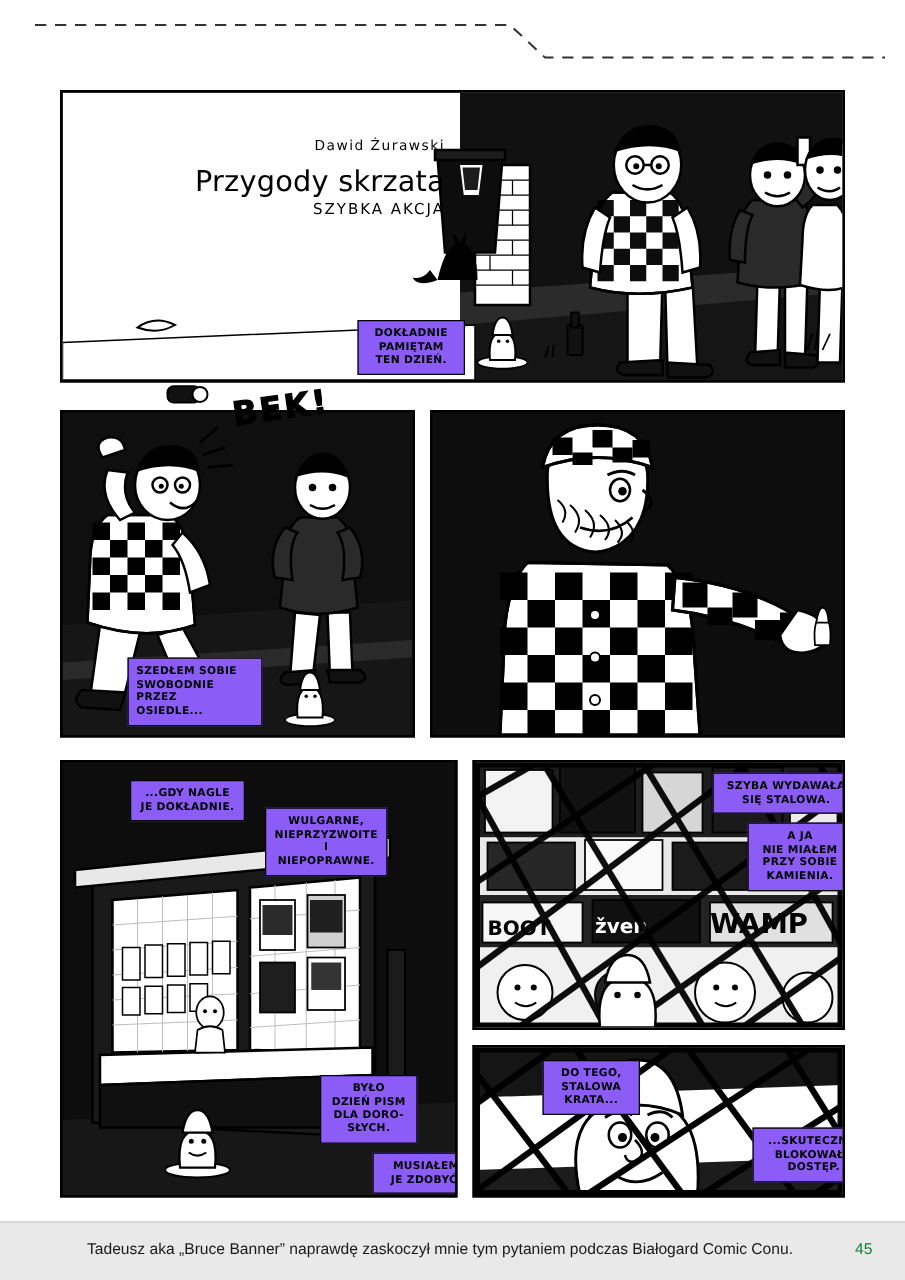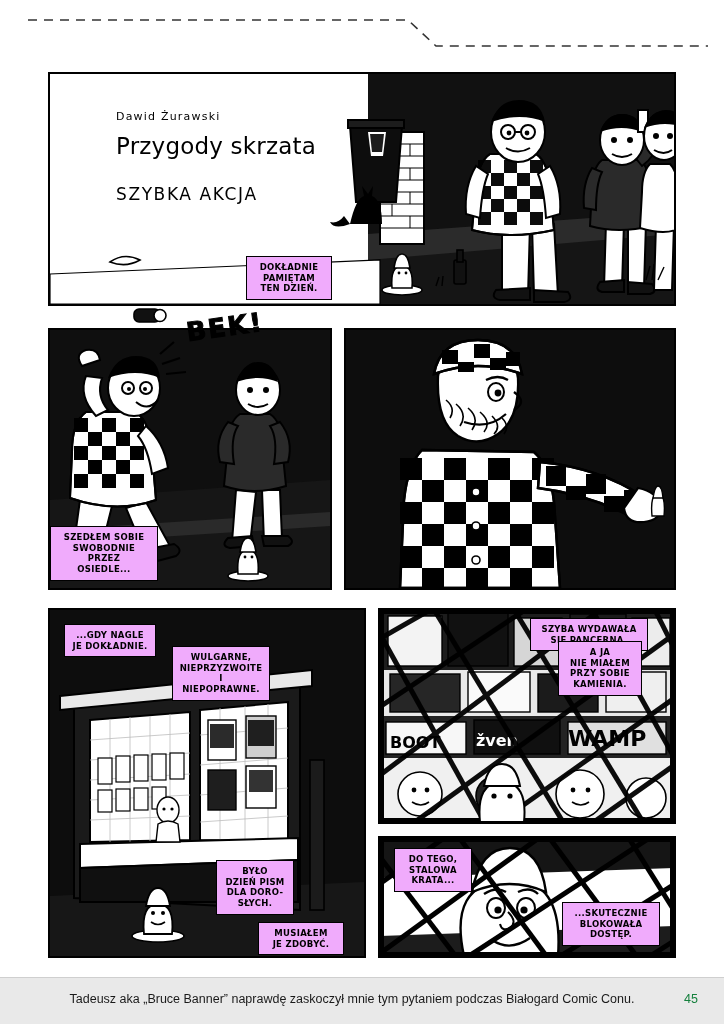--- a/index.html
+++ b/index.html
@@ -52,63 +52,64 @@
   #panel-1 { left: 0px;   top: 0px;   width: 628px; height: 234px; }
   #panel-2 { left: 0px;   top: 256px; width: 284px; height: 262px; }
   #panel-3 { left: 296px; top: 256px; width: 332px; height: 262px; }
   #panel-4 { left: 0px;   top: 536px; width: 318px; height: 350px; }
   #panel-5 { left: 330px; top: 536px; width: 298px; height: 216px; }
   #panel-6 { left: 330px; top: 764px; width: 298px; height: 122px; }
 
   
   .cap {
     position: absolute;
-    background: #f0abfc;
+    background: #8b5cf6;
     border: 1.6px solid #000;
     color: #000;
     font-family: "DejaVu Sans", sans-serif;
     font-size: 8.5px;
     line-height: 1.25;
     letter-spacing: 0.3px;
     text-align: center;
     padding: 5px 6px;
     box-sizing: border-box;
     white-space: pre-line;
     font-weight: 600;
     z-index: 6;
+    margin-left: 40px;
   }
 
   
   .titleblock {
     position: absolute;
     left: 66px;
     top: 36px;
     width: 240px;
-    text-align: left;
+    text-align: right;
     color: #000;
     z-index: 5;
   }
   .author {
     font-family: "DejaVu Sans", sans-serif;
     font-size: 11px;
     letter-spacing: 1.2px;
     margin-bottom: 10px;
   }
   .title-main {
     font-family: "DejaVu Sans", sans-serif;
     font-size: 23px;
     line-height: 1.18;
     letter-spacing: 0.2px;
     font-weight: 400;
   }
   .subtitle {
     font-family: "DejaVu Sans", sans-serif;
-    font-size: 17px;
+    font-size: 12px;
     letter-spacing: 1.6px;
-    margin-top: 24px;
+    margin-top: 0;
   }
 
   
   .sfx {
     position: absolute;
     font-family: "DejaVu Sans", sans-serif;
     font-weight: 700;
     font-size: 26px;
     letter-spacing: 2px;
     color: #000;
@@ -381,21 +382,21 @@
 
         <g>
           <ellipse cx="198" cy="246" rx="20" ry="5" fill="#ffffff" stroke="#000" stroke-width="1.5"></ellipse>
           <path d="M188 244 q-2 -24 10 -24 q12 0 10 24z" fill="#ffffff" stroke="#000" stroke-width="1.6"></path>
           <path d="M190 222 q2 -14 8 -14 q6 0 8 14z" fill="#ffffff" stroke="#000" stroke-width="1.6"></path>
           <circle cx="195" cy="227" r="1.4" fill="#000"></circle>
           <circle cx="202" cy="227" r="1.4" fill="#000"></circle>
         </g>
       </svg>
 
-      <div class="cap" style="left:0; top:196px; width:108px; text-align:center;">SZEDŁEM SOBIE
+      <div class="cap" style="left:12px; top:196px; width:108px; text-align:left;">SZEDŁEM SOBIE
 SWOBODNIE PRZEZ
 OSIEDLE...</div>
     </div>
 
     <div class="panel" id="panel-3">
       <svg viewBox="0 0 328 258" width="328" height="258" preserveAspectRatio="none">
         <rect x="0" y="0" width="328" height="258" fill="#0d0d0d"></rect>
 
         <path d="M76 120 q-14 14 -18 50 l-4 88 l160 0 l-6 -86 q-4 -36 -20 -50z" fill="#ffffff" stroke="#000" stroke-width="2.4"></path>
         <g fill="#000">
@@ -622,23 +623,23 @@
 
         <g>
           <path d="M100 212 q-4 -40 22 -40 q26 0 22 40z" fill="#ffffff" stroke="#000" stroke-width="2"></path>
           <path d="M104 176 q4 -22 18 -22 q14 0 18 22z" fill="#ffffff" stroke="#000" stroke-width="2"></path>
           <circle cx="114" cy="186" r="2.6" fill="#000"></circle>
           <circle cx="130" cy="186" r="2.6" fill="#000"></circle>
         </g>
       </svg>
 
       <div class="cap" style="left:150px; top:8px; width:118px;">SZYBA WYDAWAŁA
-SIĘ PANCERNA.</div>
-
-      <div class="cap" style="left:178px; top:31px; width:84px;">A JA
+SIĘ STALOWA.</div>
+
+      <div class="cap" style="left:178px; top:48px; width:84px;">A JA
 NIE MIAŁEM
 PRZY SOBIE
 KAMIENIA.</div>
     </div>
 
     <div class="panel" id="panel-6">
       <svg viewBox="0 0 294 118" width="294" height="118" preserveAspectRatio="none">
         <rect x="0" y="0" width="294" height="118" fill="#ffffff"></rect>
 
         <path d="M0 0 L294 0 L294 30 L0 40 Z" fill="#151515"></path>

